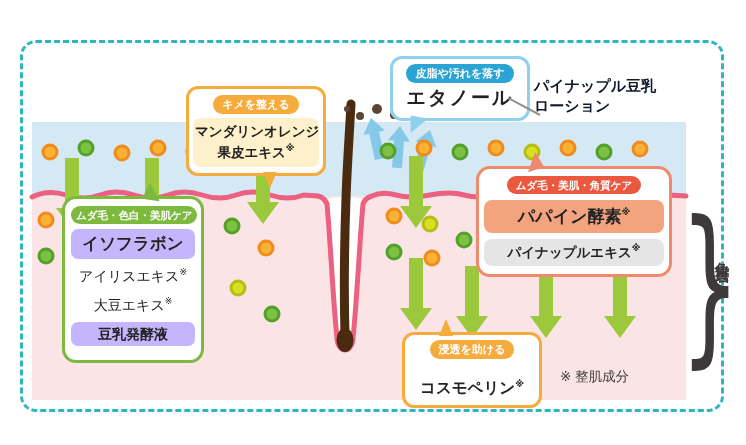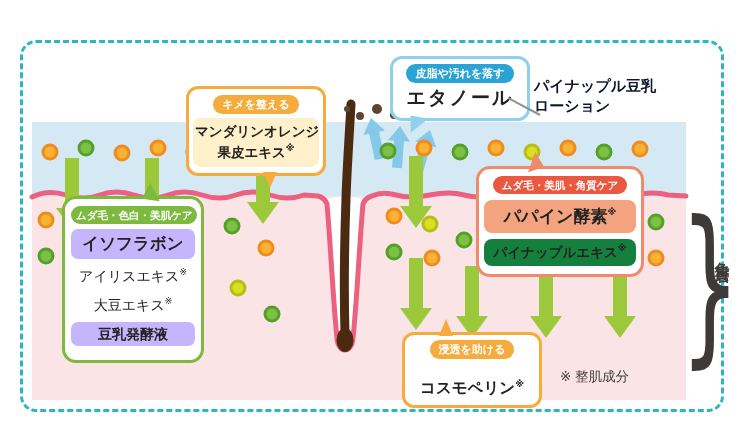--- a/index.html
+++ b/index.html
@@ -38,27 +38,27 @@
   #left-bubble{left:62px;top:196px;width:142px;border:3px solid #7cb93e;padding:6px 6px 14px;border-radius:14px;}
   .tag-green{background:#7cb93e;padding:2px 5px;font-size:10.5px;}
   .left-tail{top:-16px;left:78px;border-bottom:17px solid #7cb93e;
              border-left:6px solid transparent;border-right:12px solid transparent;transform:rotate(8deg);}
   .ing{border-radius:7px;margin-top:5px;padding:3px 2px;font-size:14px;line-height:1.3;white-space:nowrap;}
   .ing.green{background:#c4b5fd;font-weight:bold;}
   .ing.white{background:#ffffff;font-weight:normal;}
   .ing.big{font-size:16.5px;padding:4px 2px;}
 
   
-  #right-bubble{left:476px;top:166px;width:168px;border:3px solid #ef8a6d;padding:6px 5px 8px;border-radius:14px;}
+  #right-bubble{left:476px;top:166px;width:196px;border:3px solid #ef8a6d;padding:6px 5px 8px;border-radius:14px;}
   .tag-red{background:#ea5840;font-size:10.5px;}
   .right-tail{top:-16px;left:46px;border-bottom:17px solid #ef8a6d;
               border-left:13px solid transparent;border-right:4px solid transparent;transform:rotate(-18deg);}
   .papain{background:#f3a47e;border-radius:8px;margin-top:6px;padding:5px 2px;
           font-size:17px;font-weight:bold;white-space:nowrap;}
-  .pineapple{background:#15803d;border-radius:8px;margin-top:6px;padding:4px 2px;
+  .pineapple{background:#e5e5e5;border-radius:8px;margin-top:6px;padding:4px 2px;
              font-size:13.5px;font-weight:bold;white-space:nowrap;}
 
   
   #cosmo-bubble{left:402px;top:332px;width:140px;border:3px solid #f6ab3d;padding:4px 2px 6px;}
   .cosmo-tail{top:-16px;left:34px;border-bottom:17px solid #f6ab3d;
               border-left:7px solid transparent;border-right:7px solid transparent;}
   .cosmo-name{font-size:15.5px;font-weight:bold;margin-top:19px;white-space:nowrap;}
 
   
   #product-label{position:absolute;left:534px;top:76px;font-size:15px;font-weight:bold;

